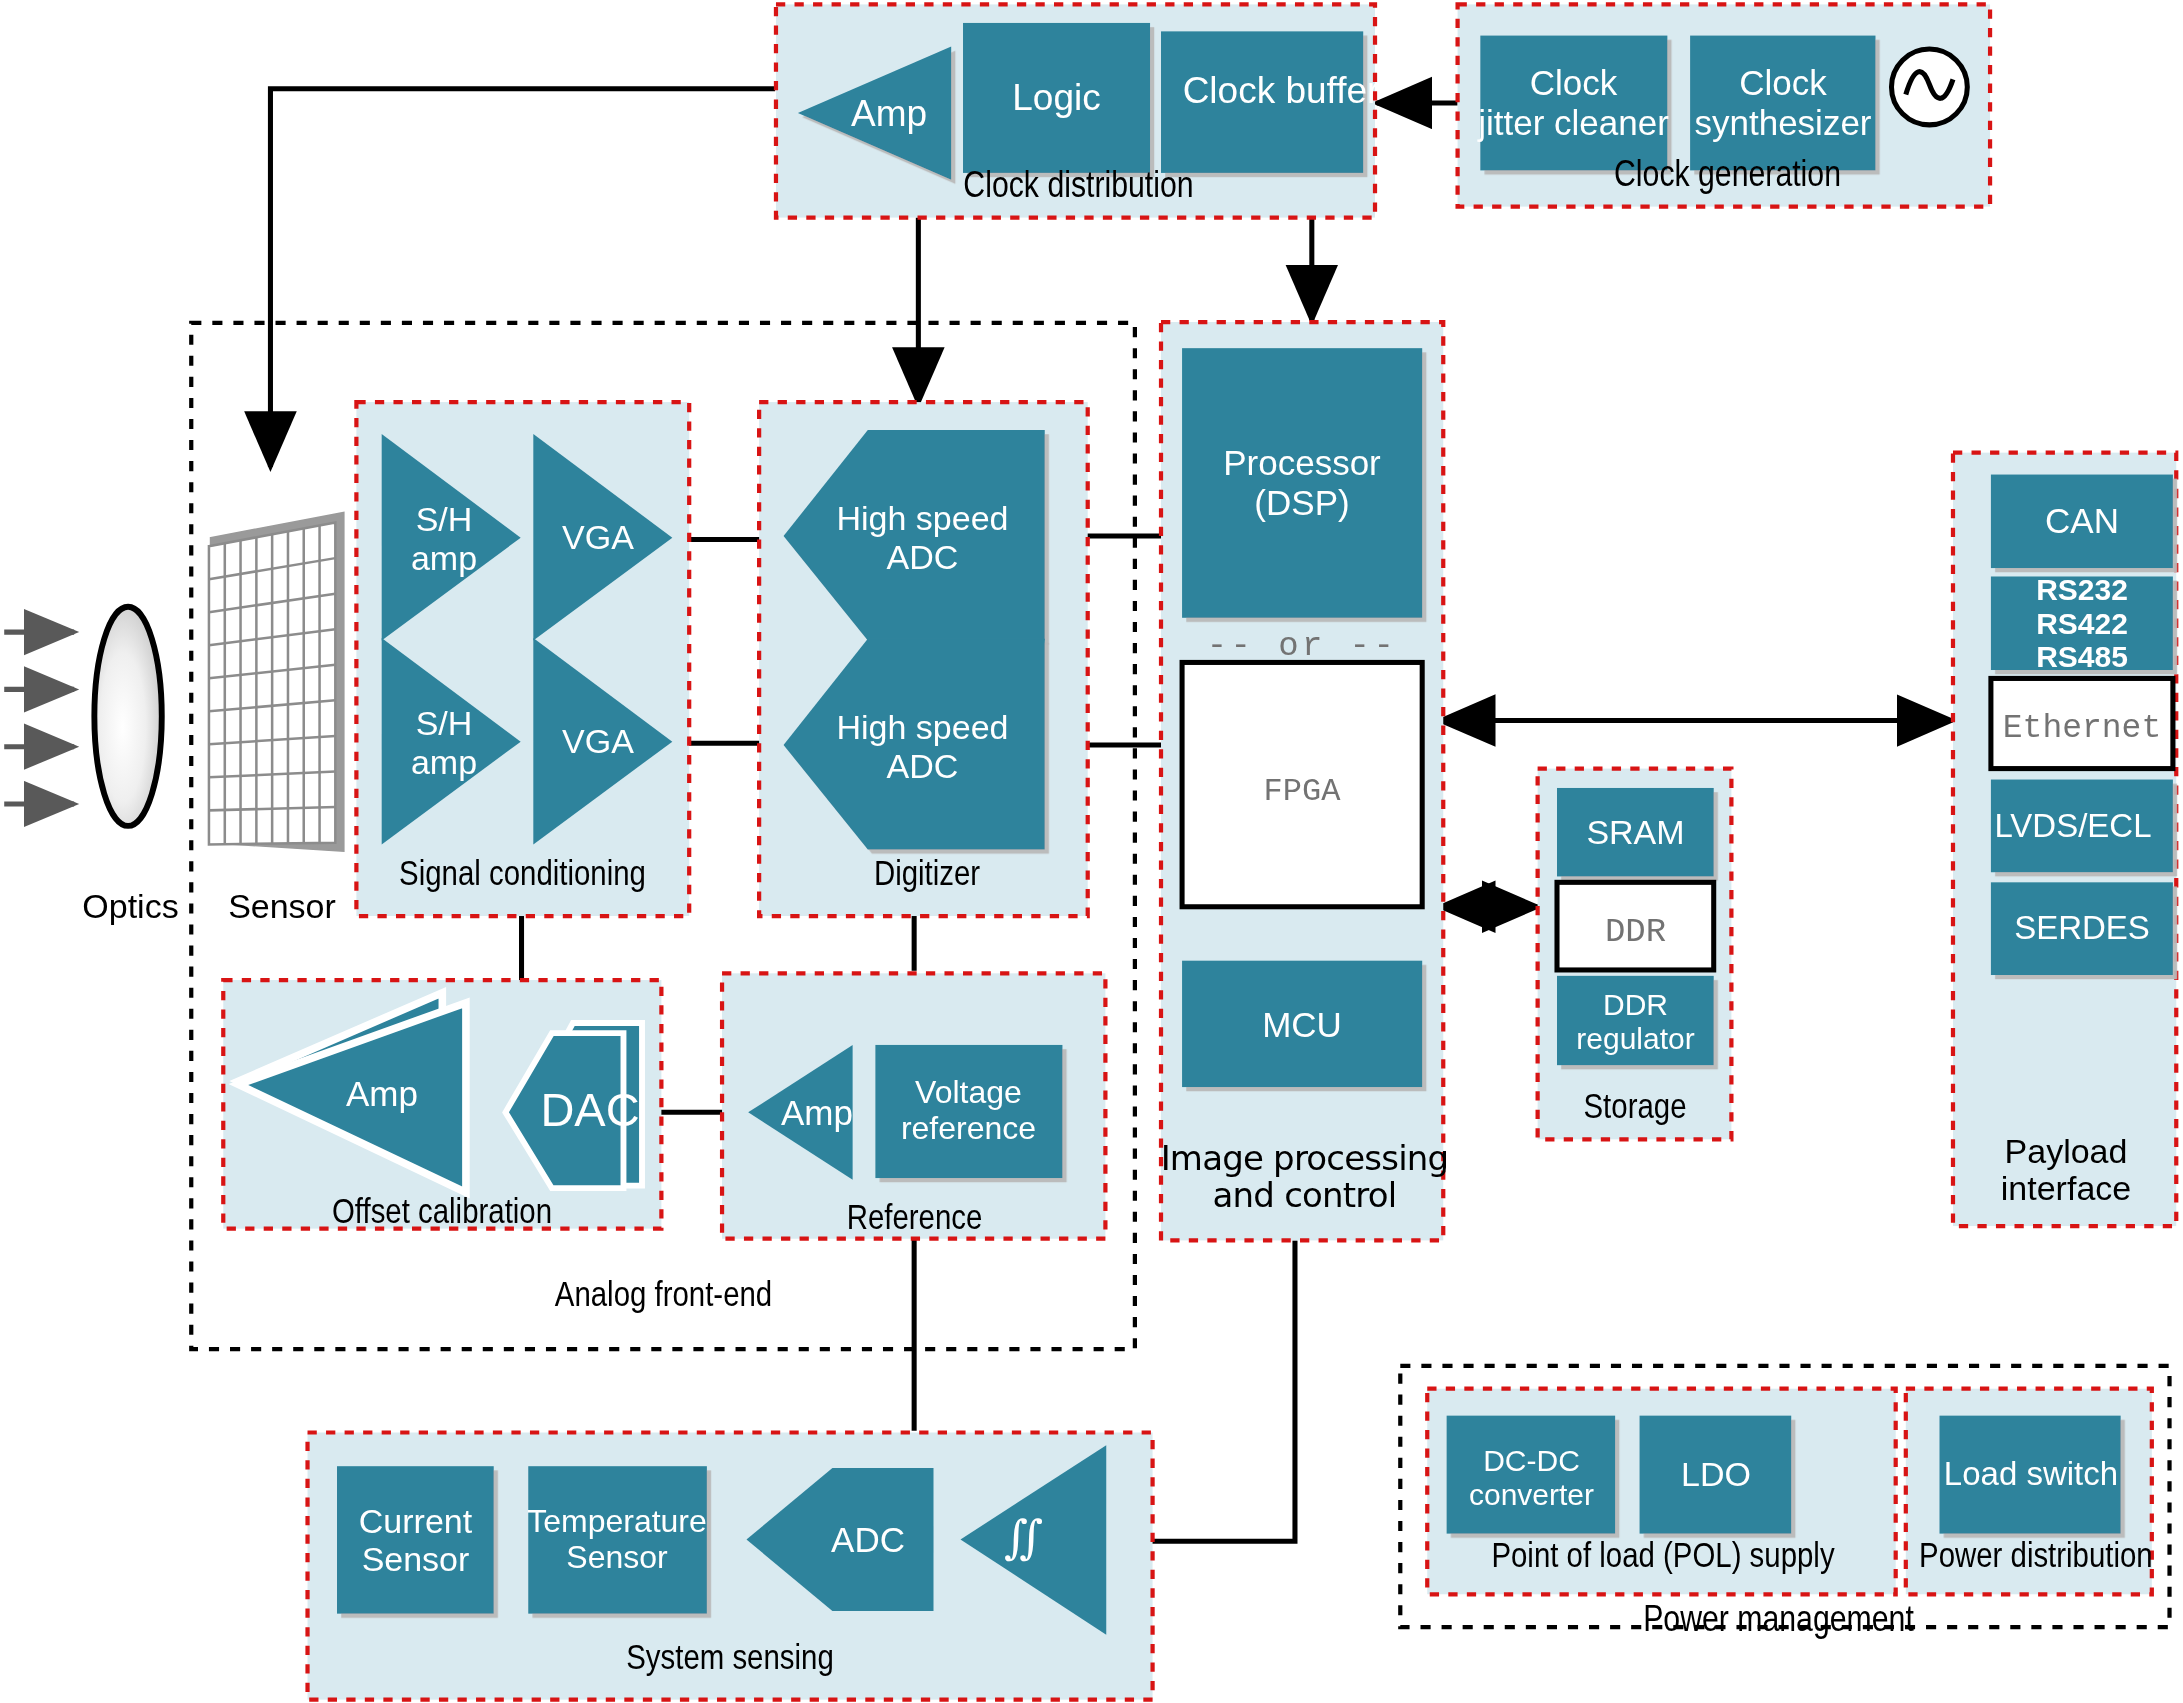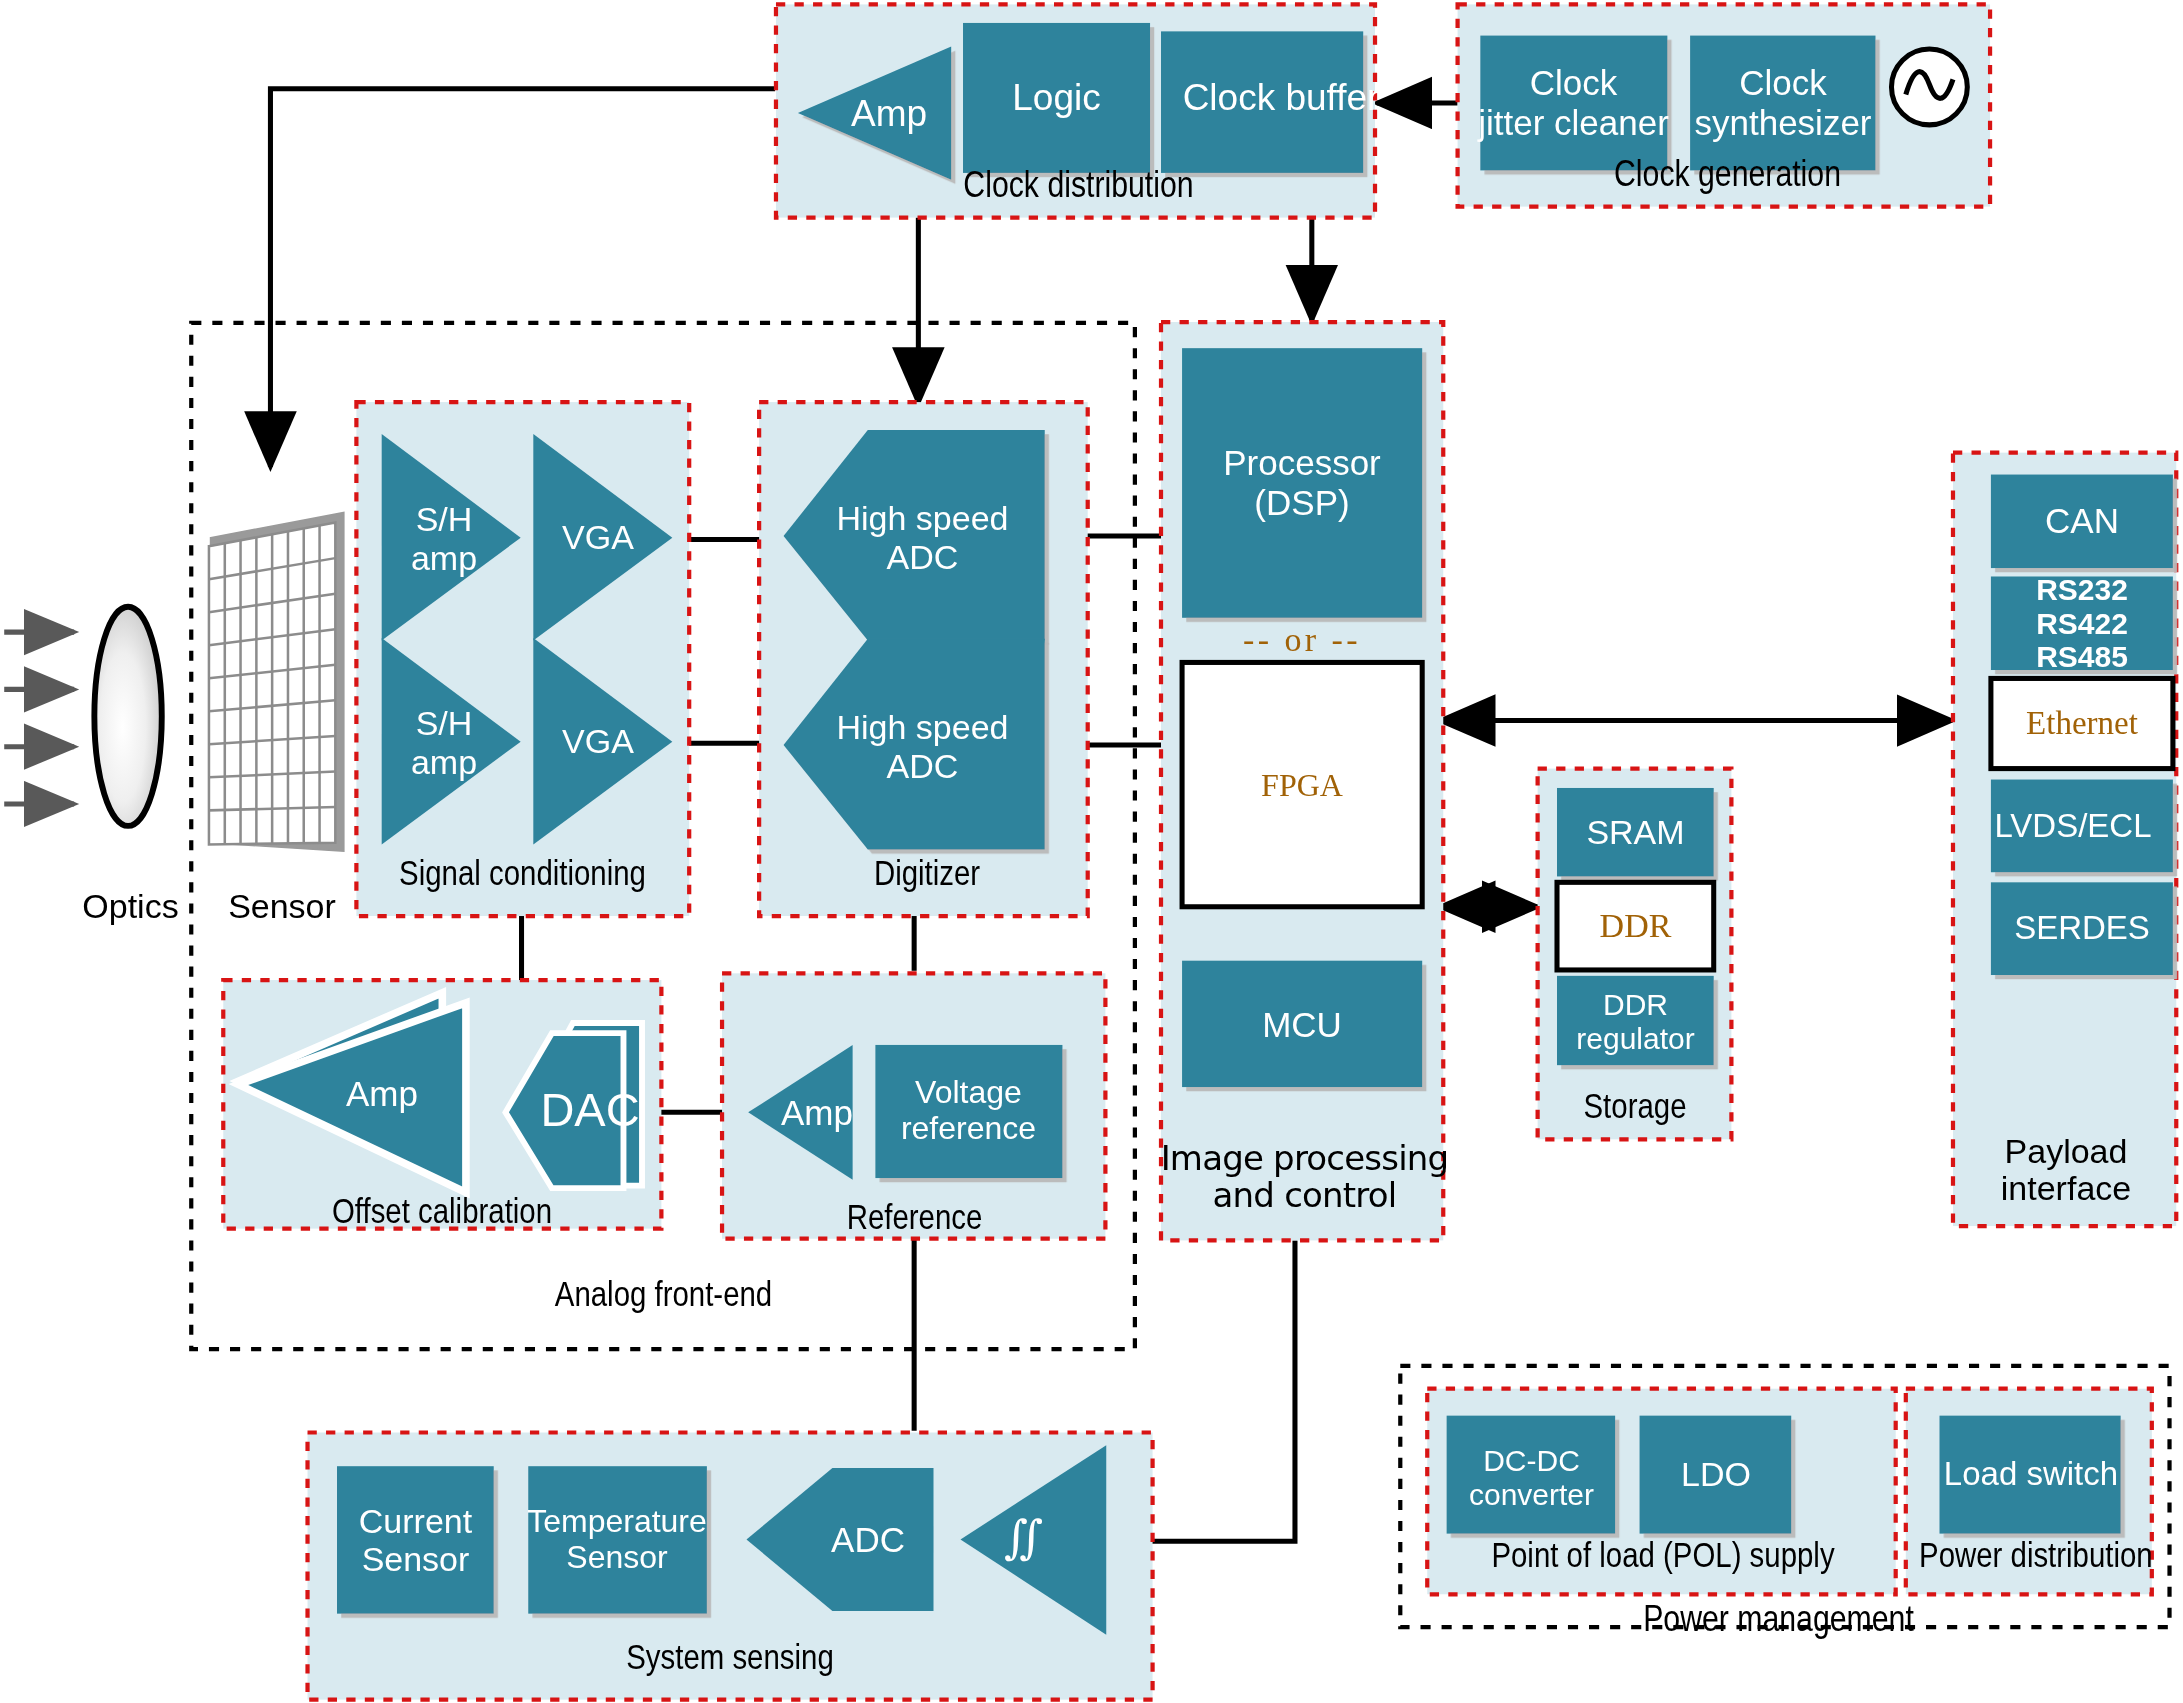--- a/index.html
+++ b/index.html
@@ -5,23 +5,23 @@
   html,body{margin:0;padding:0;background:#ffffff;}
   body{width:2183px;height:1704px;position:relative;overflow:hidden;
        font-family:"Liberation Sans", sans-serif;}
   #stage{position:absolute;left:0;top:0;width:2183px;height:1704px;}
   svg{position:absolute;left:0;top:0;width:2183px;height:1704px;}
   .lbl{position:absolute;color:#000;font-family:"Liberation Sans",sans-serif;
        white-space:pre;text-align:center;line-height:1.12;}
   .wlbl{position:absolute;color:#fff;font-family:"Liberation Sans",sans-serif;
         white-space:pre;text-align:center;line-height:1.12;
         display:flex;align-items:center;justify-content:center;}
-  .klbl{position:absolute;color:#a16207;font-family:Liberation Serif, serif;
+  .klbl{position:absolute;color:#737373;font-family:Liberation Mono, monospace;
         white-space:pre;text-align:center;line-height:1.12;
-        display:flex;align-items:center;justify-content:center;}
+        display:flex;align-items:center;justify-content:center;margin-top:6px;}
   .grp-title{position:absolute;color:#000;text-align:center;white-space:pre;
              line-height:1.1;}
   .cond{font-family:"Liberation Sans",sans-serif;transform:scaleX(.84);}
 </style>
 </head>
 <body>
 
 <div id="stage">
 
 <svg viewBox="0 0 2591 2022" xmlns="http://www.w3.org/2000/svg">
@@ -176,21 +176,21 @@
   <rect x="2262" y="1648" width="292" height="244" fill="#D9EAF0" stroke="#D81414" stroke-width="5" stroke-dasharray="11,11"></rect>
   <rect x="2302" y="1680" width="215" height="140" fill="#2E839C" filter="url(#sh)"></rect>
 </svg>
 
 <div class="lbl" style="left:59px;top:887px;width:143px;font-size:34px;">Optics</div>
 <div class="lbl" style="left:206px;top:887px;width:152px;font-size:34px;">Sensor</div>
 <div class="lbl cond" style="left:495px;top:1274px;width:337px;font-size:35px;">Analog front-end</div>
 
 <div class="wlbl" style="left:834px;top:88px;width:110px;height:51px;font-size:37px;">Amp</div>
 <div class="wlbl" style="left:963px;top:72px;width:187px;height:51px;font-size:37px;">Logic</div>
-<div class="wlbl" style="left:1161px;top:72px;width:240px;height:51px;font-size:37px;text-align:right;">Clock buffer</div>
+<div class="wlbl" style="left:1161px;top:65px;width:240px;height:51px;font-size:37px;text-align:right;">Clock buffer</div>
 <div class="grp-title cond" style="left:893px;top:165px;width:371px;font-size:36px;">Clock distribution</div>
 
 <div class="wlbl" style="left:1476px;top:52px;width:195px;height:101px;font-size:35px;">Clock
 jitter cleaner</div>
 <div class="wlbl" style="left:1686px;top:52px;width:194px;height:101px;font-size:35px;">Clock
 synthesizer</div>
 <div class="grp-title cond" style="left:1542px;top:154px;width:371px;font-size:36px;">Clock generation</div>
 
 <div class="wlbl" style="left:389px;top:492px;width:110px;height:93px;font-size:34px;">S/H
 amp</div>

